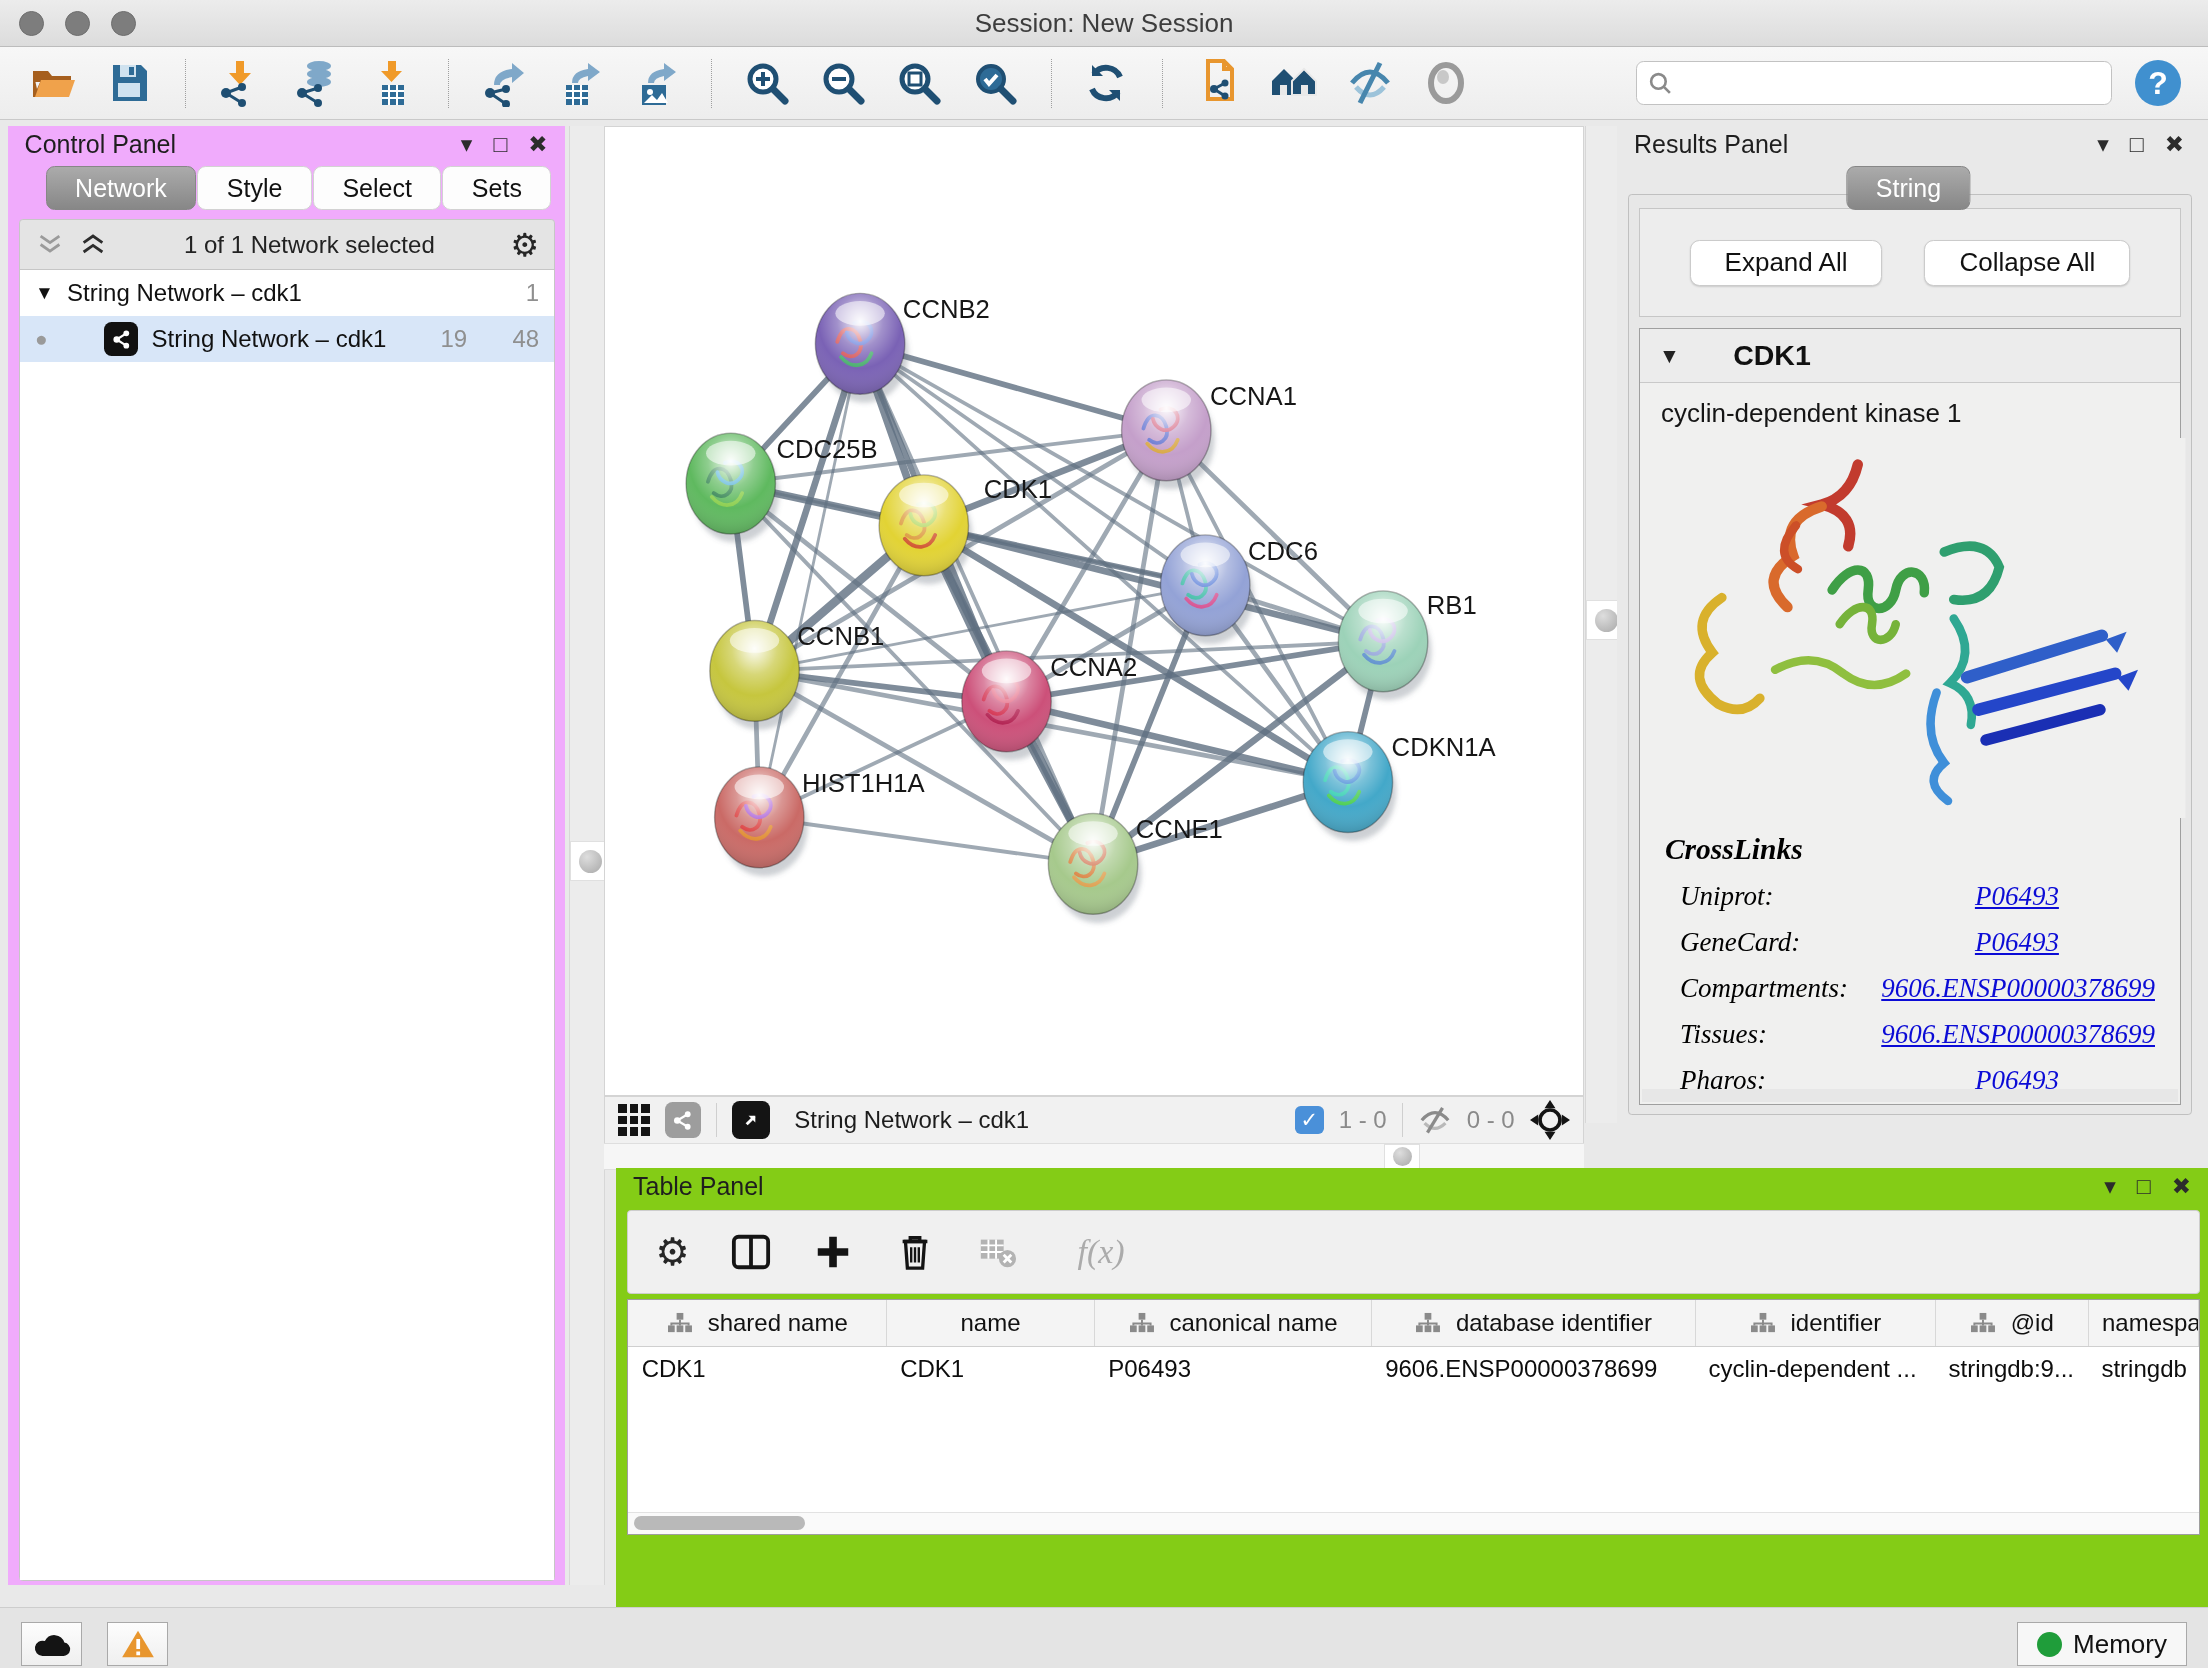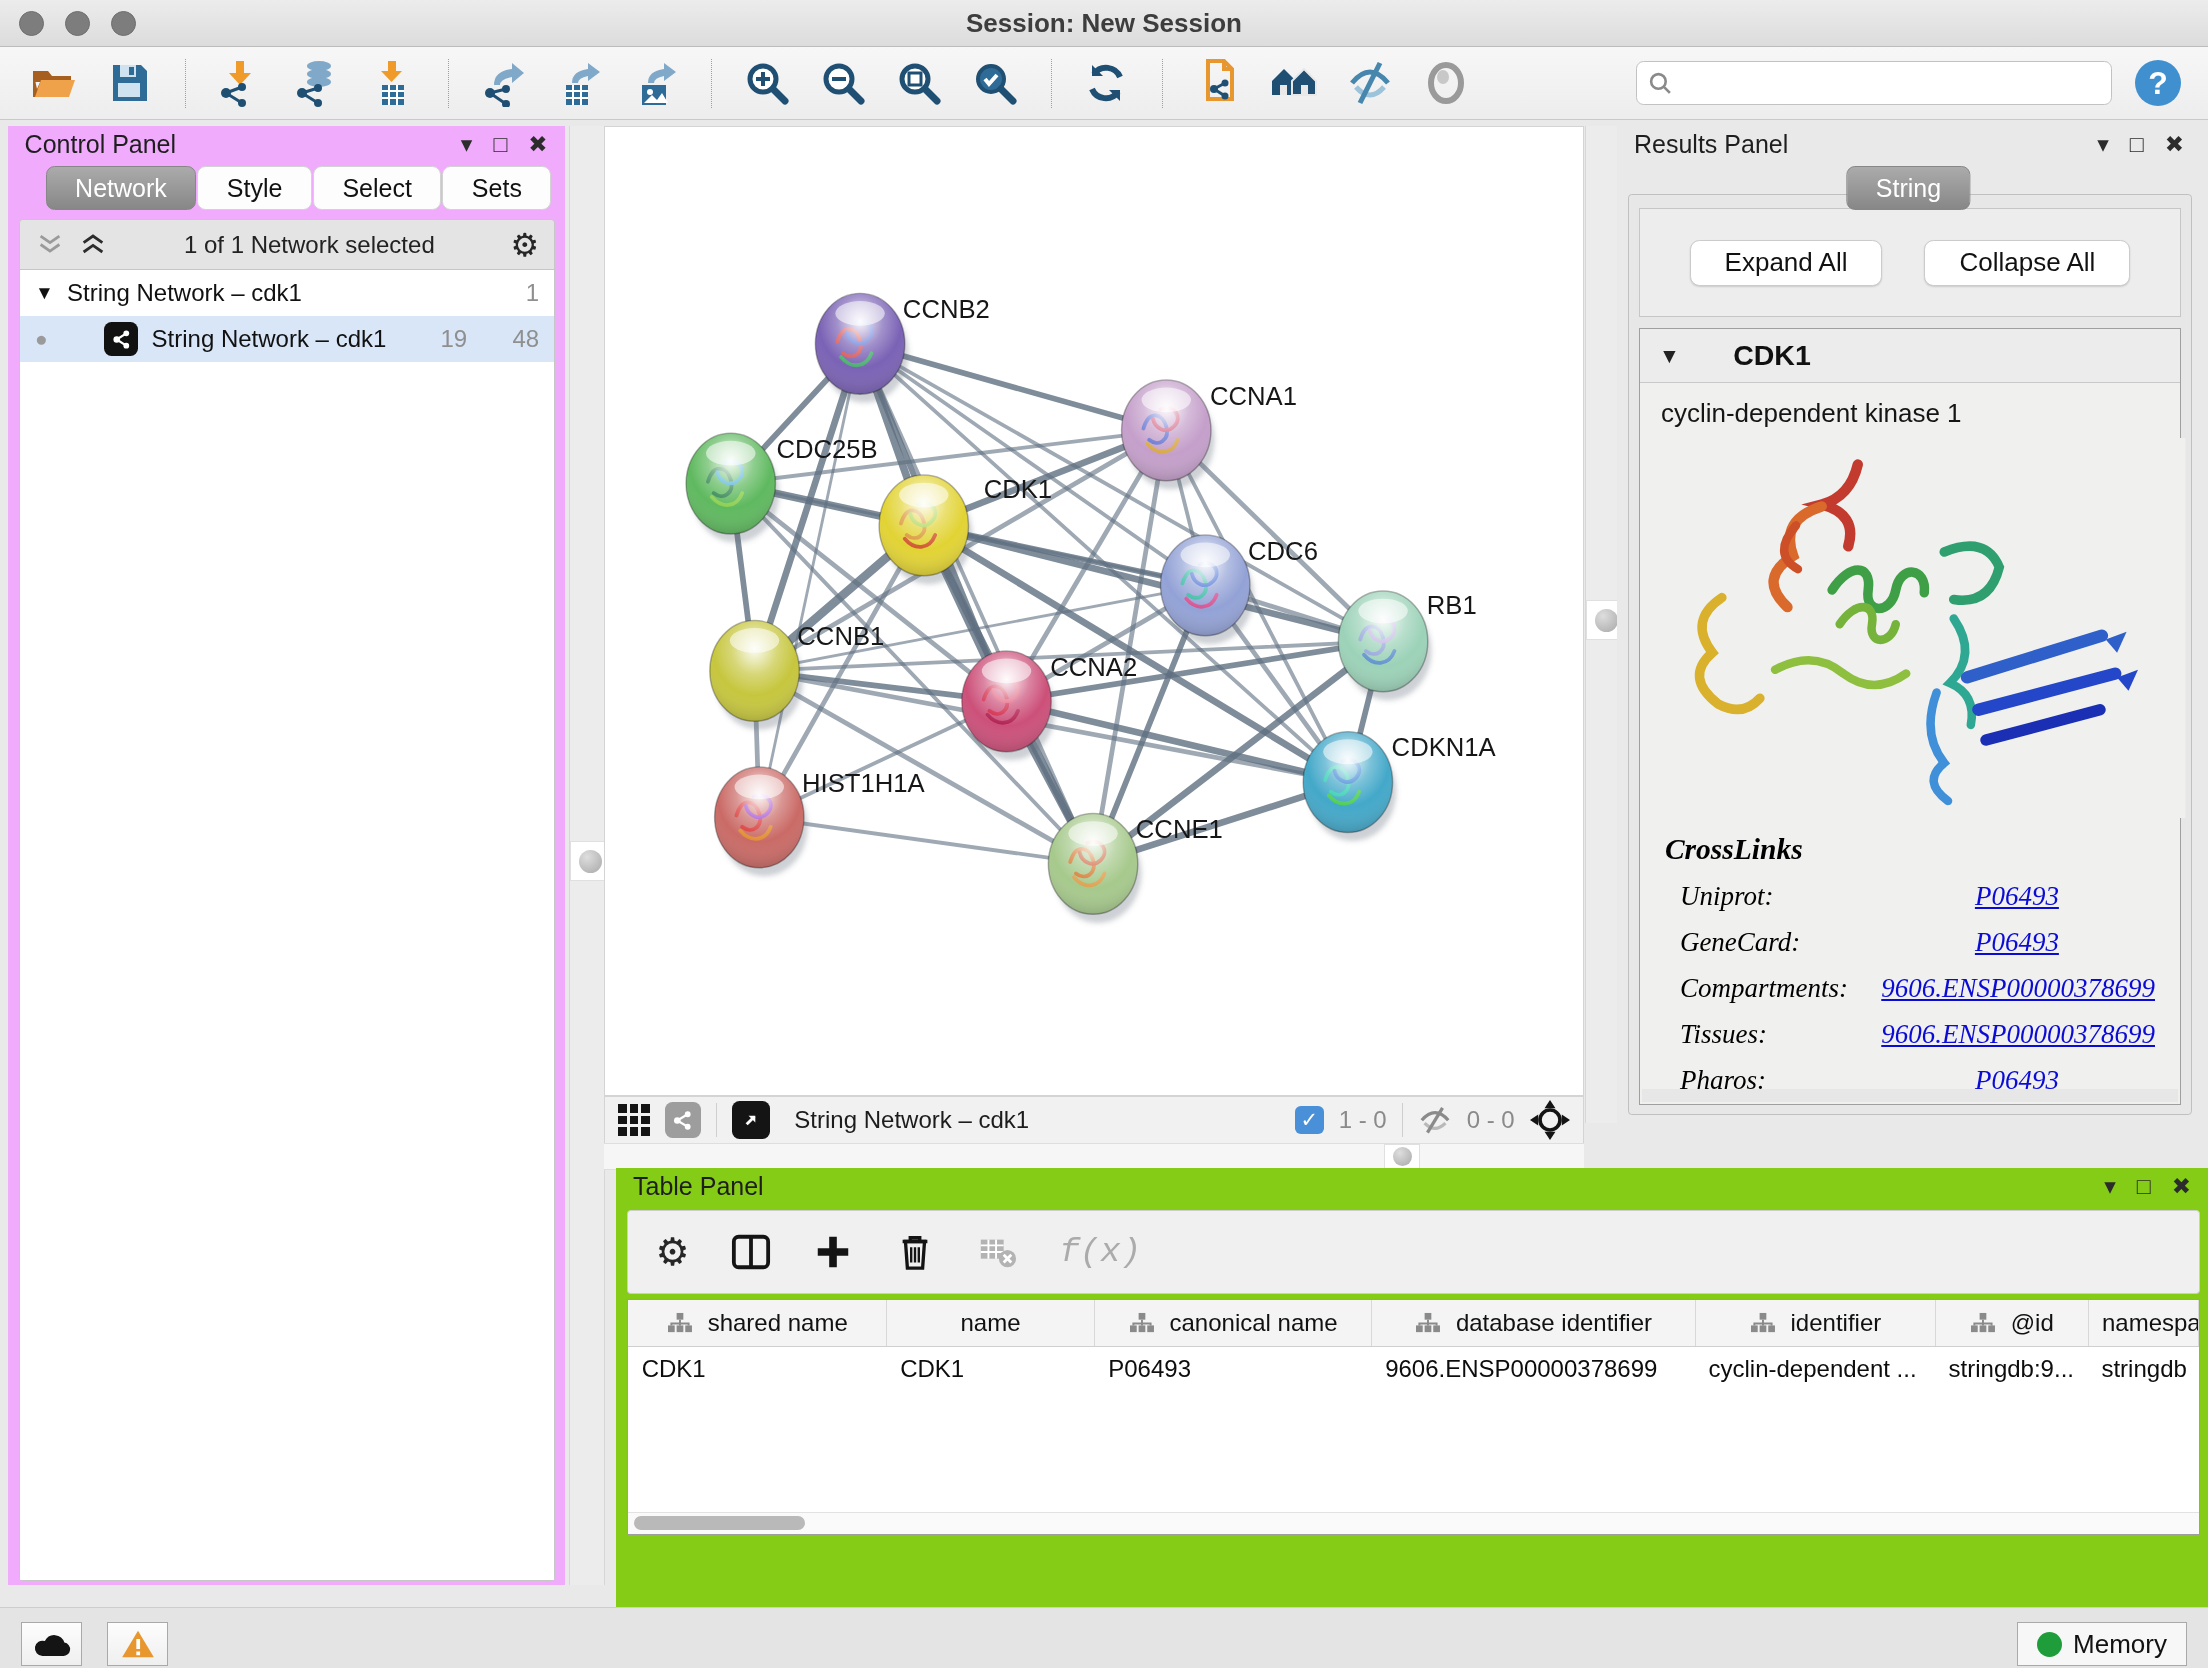--- a/index.html
+++ b/index.html
@@ -4,21 +4,21 @@
 <style>
   html,body{margin:0;padding:0;background:#d0d0d0;}
   .window{position:relative;width:2208px;height:1668px;background:#e9e9e9;
     font-family:"Liberation Sans","DejaVu Sans",sans-serif;color:#222;overflow:hidden;}
 
   
   .titlebar{position:absolute;left:0;top:0;width:100%;height:46px;
     background:linear-gradient(#ececec,#dcdcdc);border-bottom:1px solid #bcbcbc;}
   .traffic{position:absolute;left:19px;top:11.4px;display:flex;gap:21px;}
   .traffic span{width:23px;height:23px;border-radius:50%;background:#7d7d7d;border:1px solid #6e6e6e;display:inline-block;}
-  .titletext{position:absolute;left:0;right:0;top:7.6px;text-align:center;font-size:26px;color:#3d3d3d;font-weight:bold;}
+  .titletext{position:absolute;left:0;right:0;top:7.6px;text-align:center;font-size:26px;color:#3d3d3d;}
 
   
   .toolbar{position:absolute;left:0;top:47px;width:100%;height:73px;
     background:linear-gradient(#f7f7f7,#ededed);border-bottom:1px solid #c9c9c9;
     display:flex;align-items:center;padding:0 27px;box-sizing:border-box;gap:23px;}
   .tb{width:53px;height:53px;border:none;background:transparent;padding:1.9px;cursor:pointer;}
   .tb svg{width:48px;height:48px;display:block;}
   .tsep{width:0;height:49px;border-left:1.9px dotted #9f9f9f;margin:0 5.7px;}
   .tspacer{flex:1;}
   .searchbox{width:476px;height:44px;background:#fff;border:1px solid #c2c2c2;border-radius:7.6px;
@@ -88,21 +88,21 @@
   .xl-row .l{width:295px;color:#000;padding-left:15px;}
   .xl-row a{color:#0b0bd6;text-decoration:underline;}
   .r-scroll{position:absolute;left:1.9px;right:1.9px;bottom:1.9px;height:13.3px;background:#e7e7e7;}
 
   
   .tpanel{position:absolute;left:616px;top:1168px;width:1592px;height:439px;background:#84cc16;}
   .tp-box{position:absolute;left:11.4px;right:7.6px;top:42px;height:82px;border:1px solid #cdcdcd;background:#f0f0f0;border-radius:3.8px;
     display:flex;align-items:center;gap:42px;padding:0 27px;}
   .tpi{border:none;background:transparent;cursor:pointer;padding:0;}
   .tpi svg{width:40px;height:40px;display:block;}
-  .fx{font-family:Liberation Mono, monospace;font-style:italic;font-size:34px;color:#ababab;}
+  .fx{font-family:Liberation Serif, serif;font-style:italic;font-size:34px;color:#ababab;margin-left:18px;}
   .tbl{position:absolute;left:11.4px;right:7.6px;top:131px;height:234px;border:1.9px solid #9e9e9e;background:#fff;overflow:hidden;}
   .tblhead{display:flex;height:46px;background:#f4f4f4;border-bottom:1px solid #cfcfcf;}
   .th{display:flex;align-items:center;justify-content:center;gap:16px;font-size:24px;color:#111;border-right:1px solid #d8d8d8;box-sizing:border-box;overflow:hidden;white-space:nowrap;}
   .tr{display:flex;height:44px;}
   .td{font-size:24px;color:#0d0d0d;padding:7.6px 13.3px 0;box-sizing:border-box;overflow:hidden;white-space:nowrap;}
   .hscroll{position:absolute;left:0;right:0;bottom:0;height:21px;background:#fafafa;border-top:1px solid #e2e2e2;}
   .hscroll .thumb{position:absolute;left:5.7px;top:2.9px;width:171px;height:14.3px;border-radius:7.6px;background:#b9b9b9;}
   .tp-tabs{position:absolute;left:0;right:0;bottom:3.8px;text-align:center;}
   .treeic svg{width:25px;height:23px;display:block;}
 

